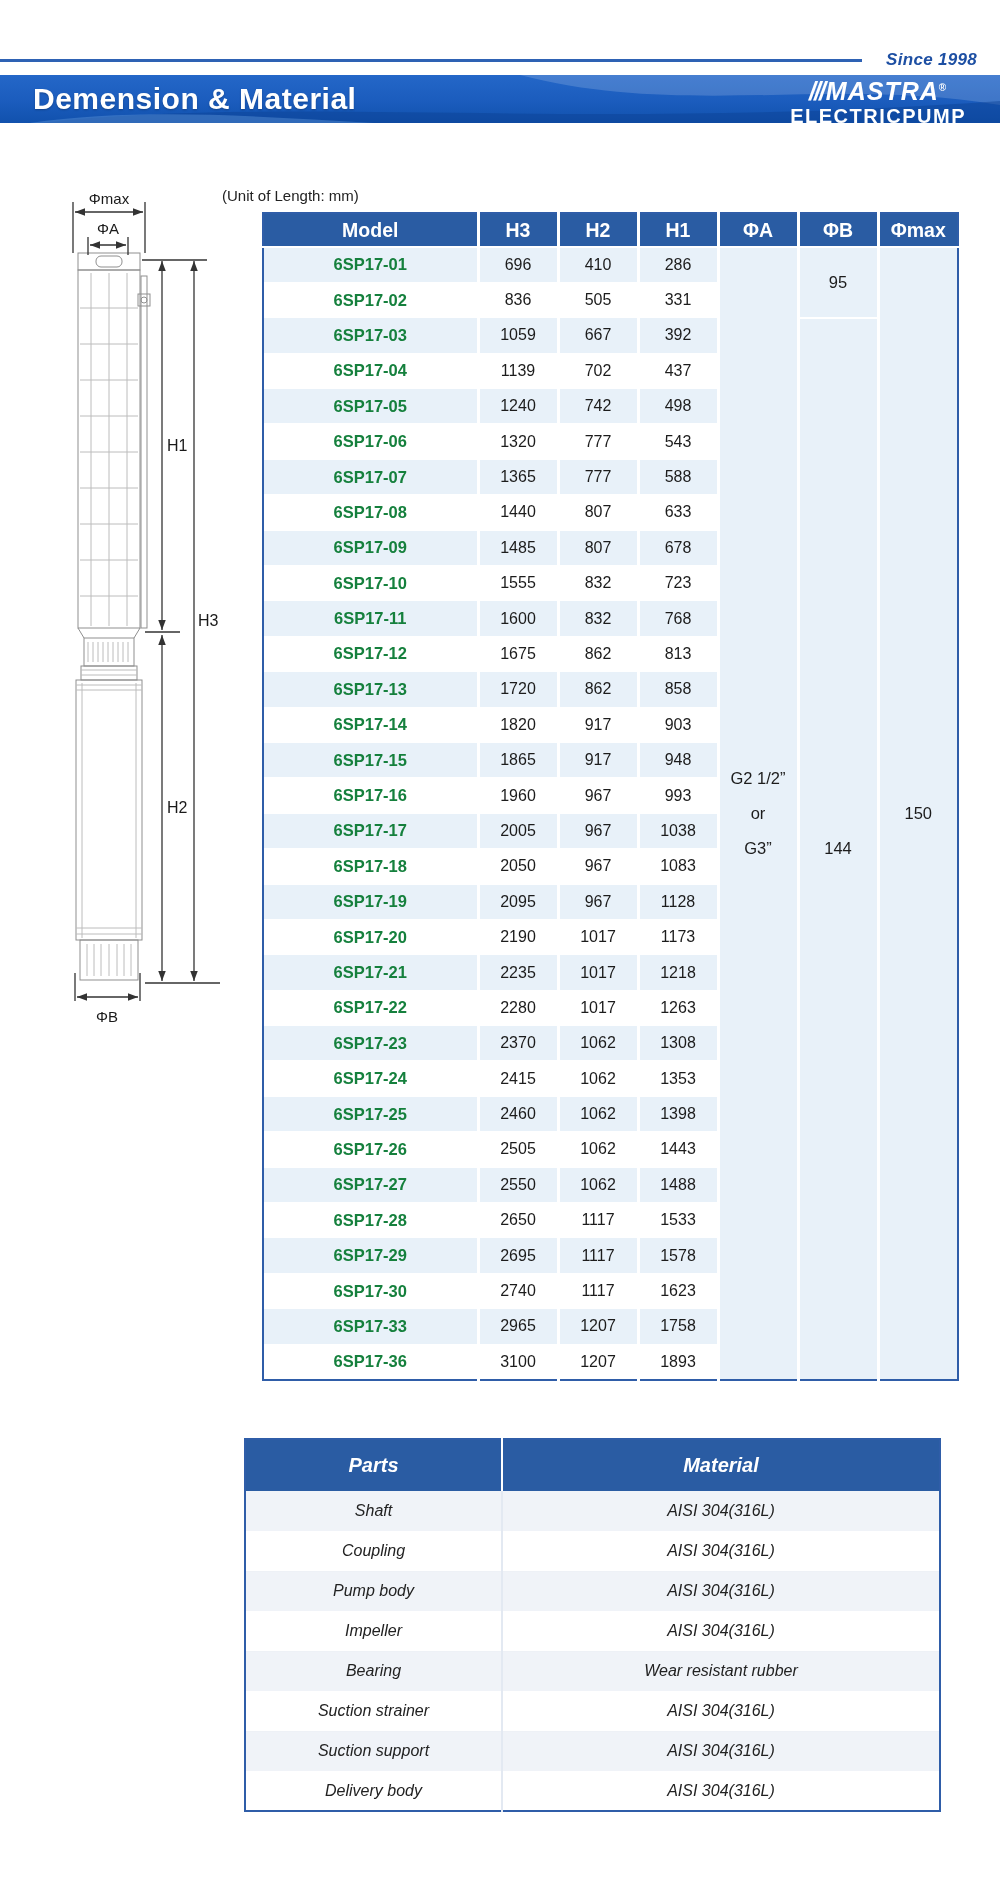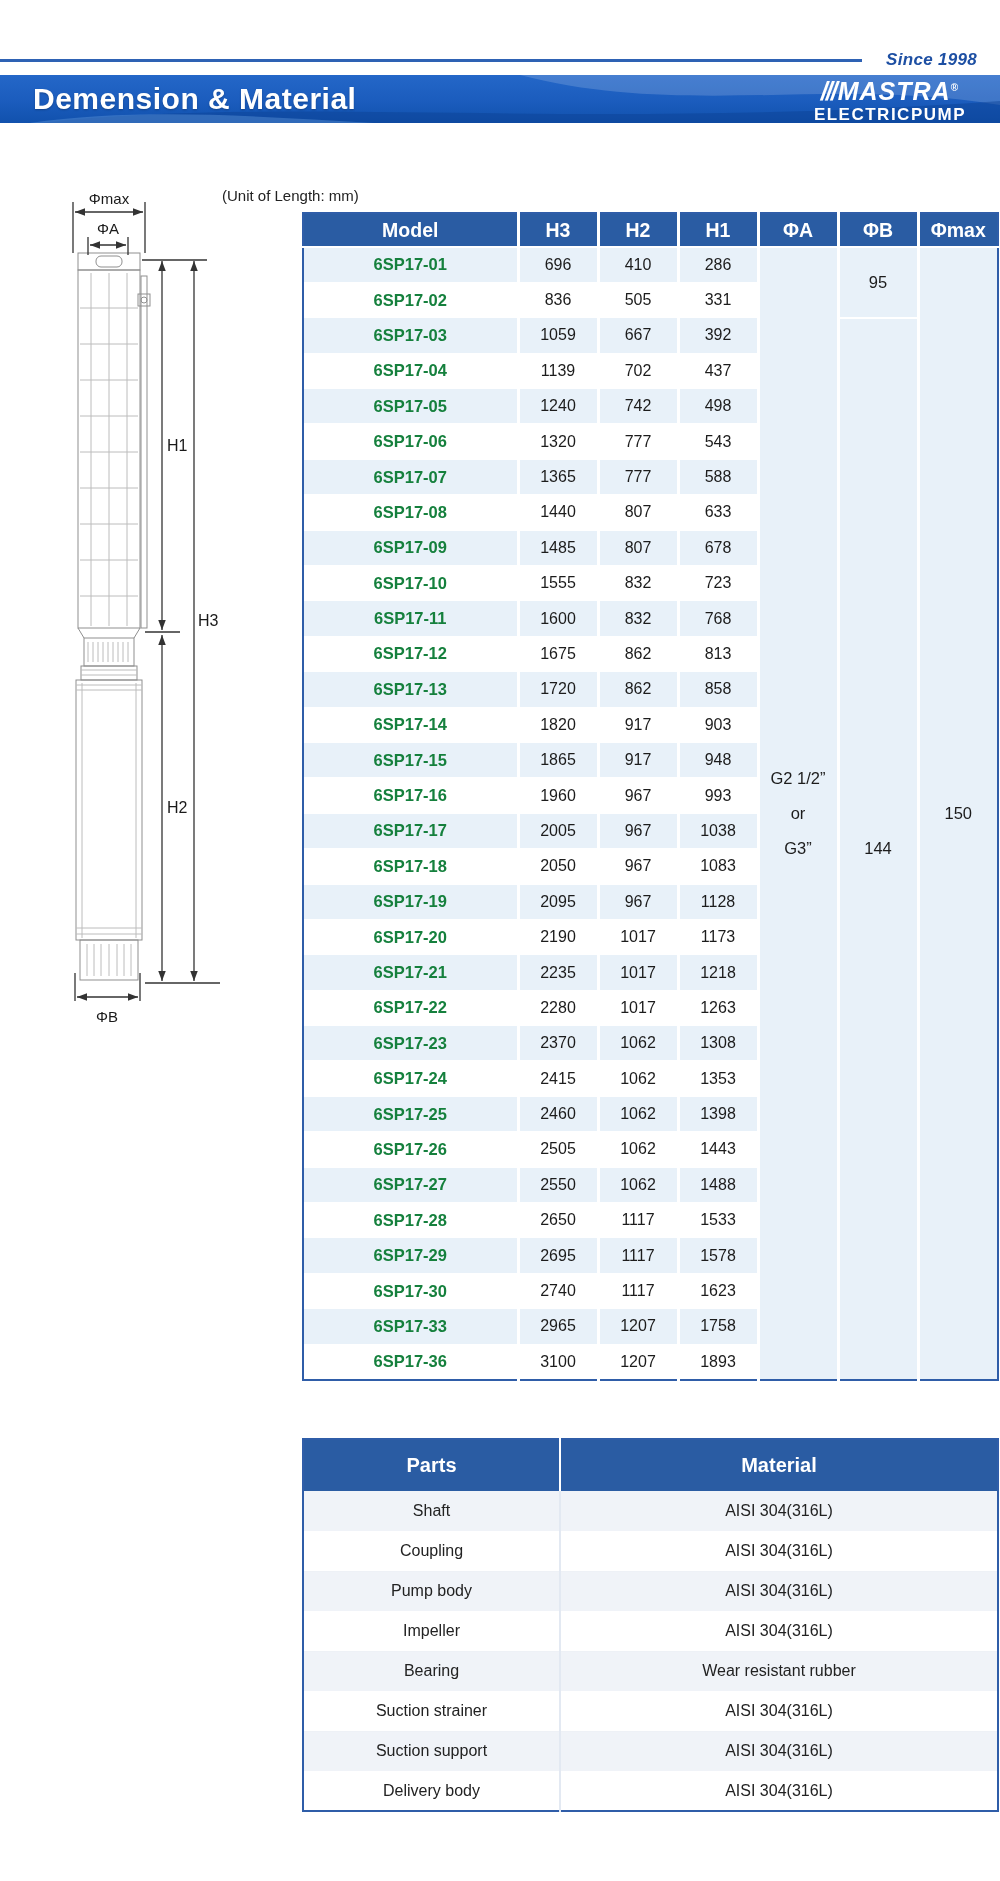--- a/index.html
+++ b/index.html
@@ -36,48 +36,48 @@
     color: #fff; font-size: 30px; font-weight: bold; letter-spacing: .5px;
     text-shadow: 0 1px 2px rgba(0,0,0,.25);
   }
   .logo {
     position: absolute; right: 34px; top: 4px;
     text-align: center; color: #fff; line-height: 1;
   }
   .logo-top { font-style: italic; font-weight: bold; font-size: 25px; letter-spacing: 1px; white-space: nowrap; }
   .logo-top .slashes { letter-spacing: -2px; margin-right: 2px; }
   .logo-top .reg { font-size: 10px; vertical-align: super; font-style: normal; }
-  .logo-sub { font-weight: bold; font-size: 17px; letter-spacing: 1.5px; margin-top: 2px; }
+  .logo-sub { font-weight: bold; font-size: 20px; letter-spacing: 1.5px; margin-top: 2px; }
 
   
   .unit-note { position: absolute; left: 222px; top: 187px; font-size: 15px; color: #222; }
 
   
   .dim-table-wrap { position: absolute; left: 262px; top: 212px; }
-  table { border-collapse: collapse; table-layout: fixed; margin-left: 40px; }
+  table { border-collapse: collapse; table-layout: fixed; }
   .dim-table { width: 697px; border: 2px solid #2f5da8; }
   .dim-table th, .dim-table td {
     border-right: 3px solid #fff; border-bottom: 1px solid #fff;
     text-align: center; vertical-align: middle; padding: 0;
   }
   .dim-table th:last-child { border-right: 0; }
   .dim-table th {
     background: #2a5ca3; color: #fff; height: 34px;
     font-size: 19.5px; font-weight: bold; border-bottom: 2px solid #fff;
   }
   .dim-table td { height: 35.4px; font-size: 16px; color: #1c1c1c; background: #fff; }
   .dim-table tbody tr:nth-child(odd) td { background: #e8f1f9; }
   .dim-table td.model { font-weight: bold; font-size: 16.5px; color: #15803d; }
   .dim-table td.merged { background: #e8f1f9 !important; font-size: 16.5px; }
   .dim-table td.phia { white-space: pre-line; line-height: 35px; }
   .dim-table td.phibtop { border-bottom: 2px solid #fff; }
   .dim-table td.phimax { border-right: 0; }
 
   
-  .parts-table-wrap { position: absolute; left: 262px; top: 1438px; }
+  .parts-table-wrap { position: absolute; left: 244px; top: 1438px; font-style: italic; }
   .parts-table { width: 697px; border: 2px solid #2f5da8; }
   .parts-table th {
     background: #2a5ca3; color: #fff; height: 52px;
     font-size: 20px; font-weight: bold; text-align: center;
   }
   .parts-table th.part-col { border-right: 2px solid #fff; }
   .parts-table td {
     height: 40px; text-align: center; vertical-align: middle;
     font-size: 16px; color: #222; background: #fff;
     border-bottom: 1px solid #eef1f6;

